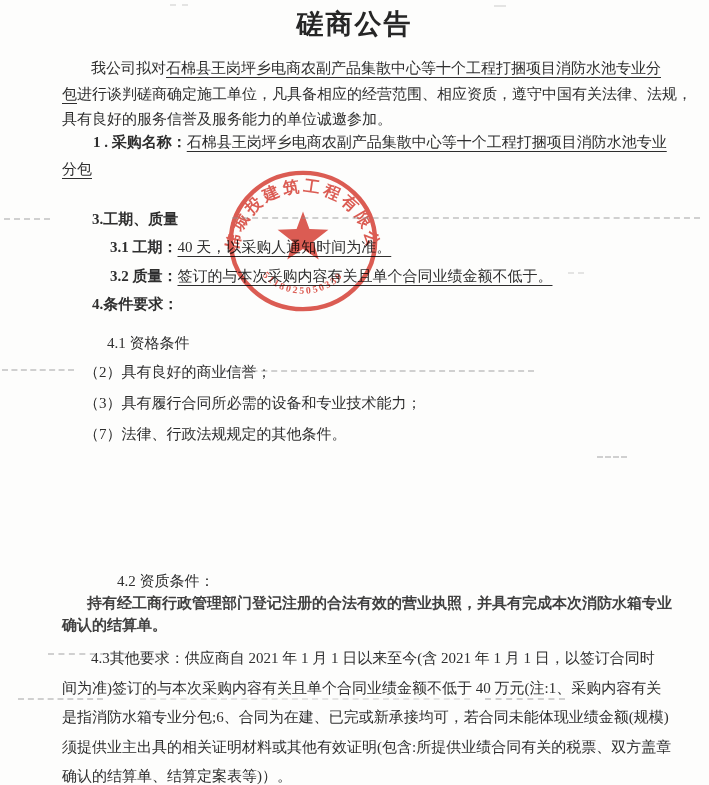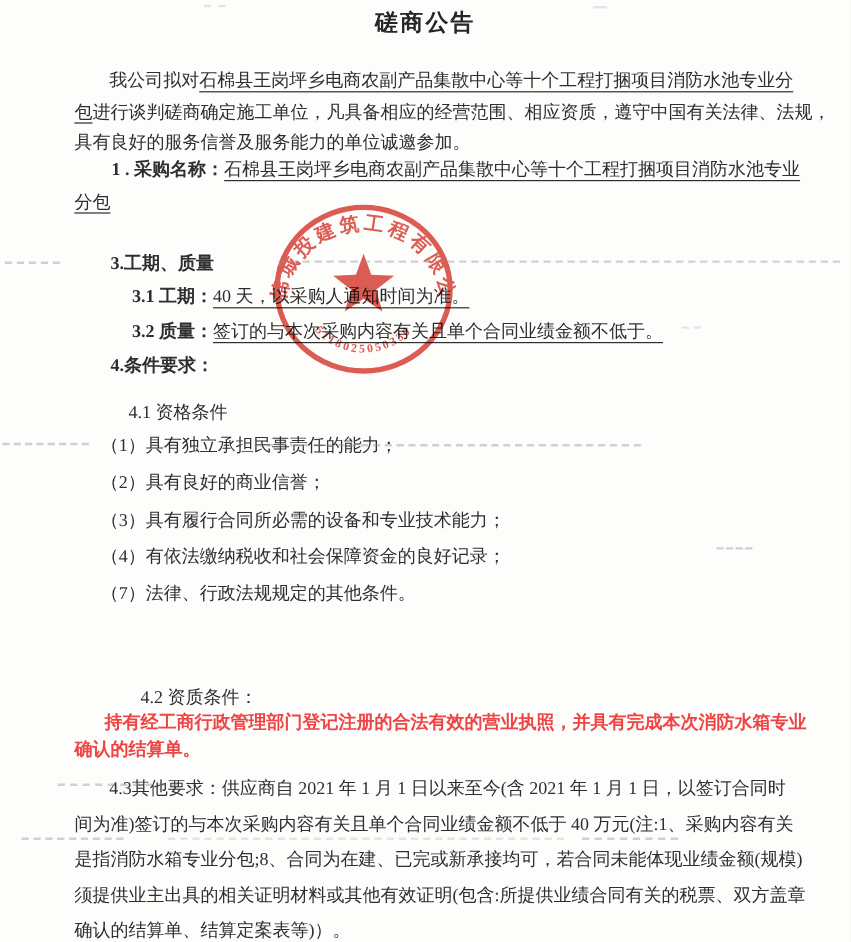--- a/index.html
+++ b/index.html
@@ -6,36 +6,36 @@
   .page{
     position:relative;width:709px;height:785px;background:#fdfdfc;
     font-family:"Liberation Serif","DejaVu Serif",serif;color:#2e2e2e;
     overflow:hidden;margin:0;
   }
   .ln{white-space:nowrap;}
   .u{text-decoration:underline;text-underline-offset:3.5px;text-decoration-thickness:1px;}
   .lbl{font-weight:bold;}
   .title{
     position:absolute;top:6px;left:0;width:100%;text-align:center;
-    font-size:19px;font-weight:bold;letter-spacing:2px;color:#262626;
+    font-size:27px;font-weight:bold;letter-spacing:2px;color:#262626;
   }
   .sec{position:absolute;font-size:15px;}
   #intro{top:56px;left:62px;line-height:25.5px;}
   #intro .indent{padding-left:29px;}
   #item-name{top:129px;left:62px;line-height:27px;}
   #item-name .indent{padding-left:31px;}
   #item-content{top:184px;left:62px;padding-left:31px;}
   #heading-3{top:210px;left:92px;font-weight:bold;}
   #sub-31{top:238px;left:110px;}
   #sub-32{top:267px;left:110px;}
   #heading-4{top:295px;left:92px;font-weight:bold;}
   #heading-41{top:334px;left:107px;}
   #qual-list{top:357px;left:84px;line-height:30.8px;}
   #heading-42{top:572px;left:98px;margin-left:19px;}
-  #para-42{top:593px;left:62px;line-height:21.5px;font-weight:bold;color:#ef4444;}
+  #para-42{top:593px;left:62px;line-height:21.5px;font-weight:bold;color:#404040;}
   #para-42 .indent{padding-left:25px;}
   #para-43{top:644px;left:62px;line-height:29.5px;}
   #para-43 .indent{padding-left:29px;}
   .artifact{position:absolute;border-top:2px dashed #8f8f8f;opacity:.4;height:0;}
   .artifact.faint{opacity:.22;}
   #seal{
     position:absolute;left:224px;top:166px;width:158px;height:150px;
     mix-blend-mode:multiply;opacity:.88;
   }
   #seal text{font-family:"Liberation Serif","DejaVu Serif",serif;font-weight:bold;}
@@ -62,37 +62,35 @@
 
 
   <div class="sec ln" id="heading-3">3.工期、质量</div>
   <div class="sec ln" id="sub-31"><span class="lbl">3.1 工期：</span><span class="u">40 天，以采购人通知时间为准。</span></div>
   <div class="sec ln" id="sub-32"><span class="lbl">3.2 质量：</span><span class="u">签订的与本次采购内容有关且单个合同业绩金额不低于。</span></div>
 
   <div class="sec ln" id="heading-4">4.条件要求：</div>
   <div class="sec ln" id="heading-41">4.1 资格条件</div>
 
   <div class="sec" id="qual-list">
-    <div class="ln">（1）具有独立承担民事责任的能力；</div>
     <div class="ln">（2）具有良好的商业信誉；</div>
     <div class="ln">（3）具有履行合同所必需的设备和专业技术能力；</div>
-    <div class="ln">（4）有依法缴纳税收和社会保障资金的良好记录；</div>
     <div class="ln">（7）法律、行政法规规定的其他条件。</div>
   </div>
 
   <div class="sec ln" id="heading-42">4.2 资质条件：</div>
   <div class="sec" id="para-42">
     <div class="ln indent">持有经工商行政管理部门登记注册的合法有效的营业执照，并具有完成本次消防水箱专业</div>
     <div class="ln">确认的结算单。</div>
   </div>
 
   <div class="sec" id="para-43">
     <div class="ln indent">4.3其他要求：供应商自 2021 年 1 月 1 日以来至今(含 2021 年 1 月 1 日，以签订合同时</div>
     <div class="ln">间为准)签订的与本次采购内容有关且单个合同业绩金额不低于 40 万元(注:1、采购内容有关</div>
-    <div class="ln">是指消防水箱专业分包;8、合同为在建、已完或新承接均可，若合同未能体现业绩金额(规模)</div>
+    <div class="ln">是指消防水箱专业分包;6、合同为在建、已完或新承接均可，若合同未能体现业绩金额(规模)</div>
     <div class="ln">须提供业主出具的相关证明材料或其他有效证明(包含:所提供业绩合同有关的税票、双方盖章</div>
     <div class="ln">确认的结算单、结算定案表等)）。</div>
   </div>
 
   <svg id="seal" viewBox="0 0 160 150">
     <ellipse cx="80" cy="75" rx="73" ry="69" fill="none" stroke-width="4.5" stroke="#d9463c"></ellipse>
     <polygon points="80,45 86.5,62.9 105.7,63.7 90.5,75.4 95.9,93.8 80,83 64.1,93.8 69.5,75.4 54.3,63.7 73.5,62.9" fill="#d9463c"></polygon>
     <defs>
       <path id="seal-arc-top" d="M 14,88 A 66,63 0 1 1 146,88" fill="none"></path>
       <path id="seal-arc-bottom" d="M 33,101 A 52,48 0 0 0 127,101" fill="none"></path>

